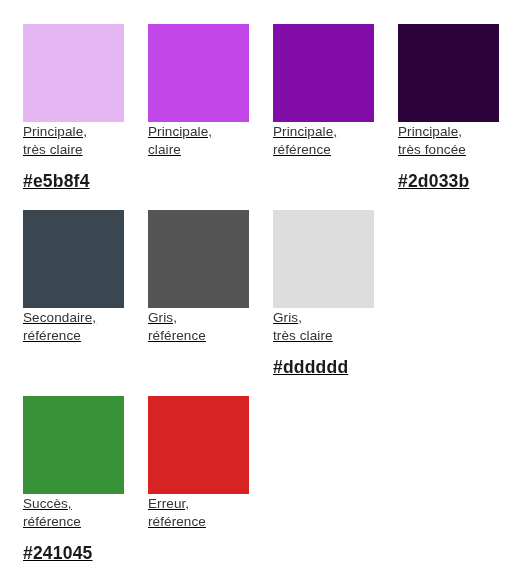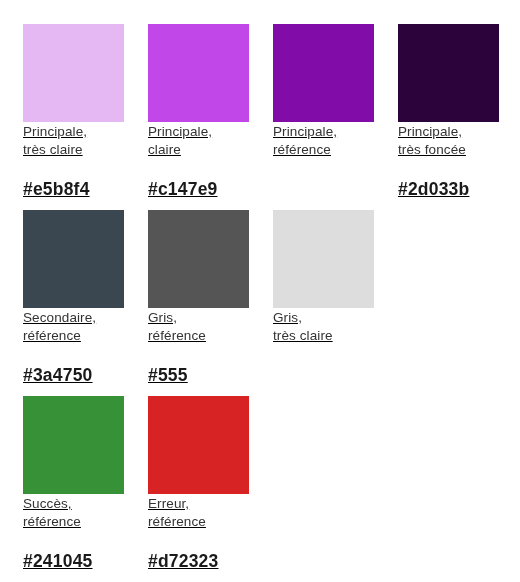--- a/index.html
+++ b/index.html
@@ -48,21 +48,21 @@
     color: #333333;
     letter-spacing: 0.1px;
     white-space: pre-line;
     font-weight: 400;
   }
   .swatch-hex {
     font-size: 17.5px;
     line-height: 24px;
     font-weight: 700;
     color: #1a1a1a;
-    margin-top: 18px;
+    margin-top: 10px;
     letter-spacing: 0.2px;
   }
 </style>
 </head>
 <body style="background-color: rgb(255, 255, 255);">
 
 <div class="palette">
 
   <div class="row">
     <div class="cell">
@@ -71,21 +71,20 @@
         <div class="swatch-label">Principale,
 très claire</div>
         <div class="swatch-hex">#e5b8f4</div>
       </div>
     </div>
     <div class="cell">
       <div class="swatch" style="background-color: rgb(193, 71, 233);"></div>
       <div class="meta">
         <div class="swatch-label">Principale,
 claire</div>
-        <div class="swatch-hex">#c147e9</div>
       </div>
     </div>
     <div class="cell">
       <div class="swatch" style="background-color: rgb(129, 12, 168);"></div>
       <div class="meta">
         <div class="swatch-label">Principale,
 référence</div>
       </div>
     </div>
     <div class="cell">
@@ -97,36 +96,35 @@
       </div>
     </div>
   </div>
 
   <div class="row">
     <div class="cell">
       <div class="swatch" style="background-color: rgb(58, 71, 80);"></div>
       <div class="meta">
         <div class="swatch-label">Secondaire,
 référence</div>
-        <div class="swatch-hex">#3a4750</div>
       </div>
     </div>
     <div class="cell">
       <div class="swatch" style="background-color: rgb(85, 85, 85);"></div>
       <div class="meta">
         <div class="swatch-label">Gris,
 référence</div>
-        <div class="swatch-hex">#555</div>
       </div>
     </div>
     <div class="cell">
       <div class="swatch" style="background-color: rgb(221, 221, 221);"></div>
       <div class="meta">
         <div class="swatch-label">Gris,
 très claire</div>
+        <div class="swatch-hex">#dddddd</div>
       </div>
     </div>
     <div class="cell empty">
       
       
     </div>
   </div>
 
   <div class="row">
     <div class="cell">
@@ -135,21 +133,20 @@
         <div class="swatch-label">Succès,
 référence</div>
         <div class="swatch-hex">#241045</div>
       </div>
     </div>
     <div class="cell">
       <div class="swatch" style="background-color: rgb(215, 35, 35);"></div>
       <div class="meta">
         <div class="swatch-label">Erreur,
 référence</div>
-        <div class="swatch-hex">#d72323</div>
       </div>
     </div>
     <div class="cell empty">
       
       
     </div>
     <div class="cell empty">
       
       
     </div>

